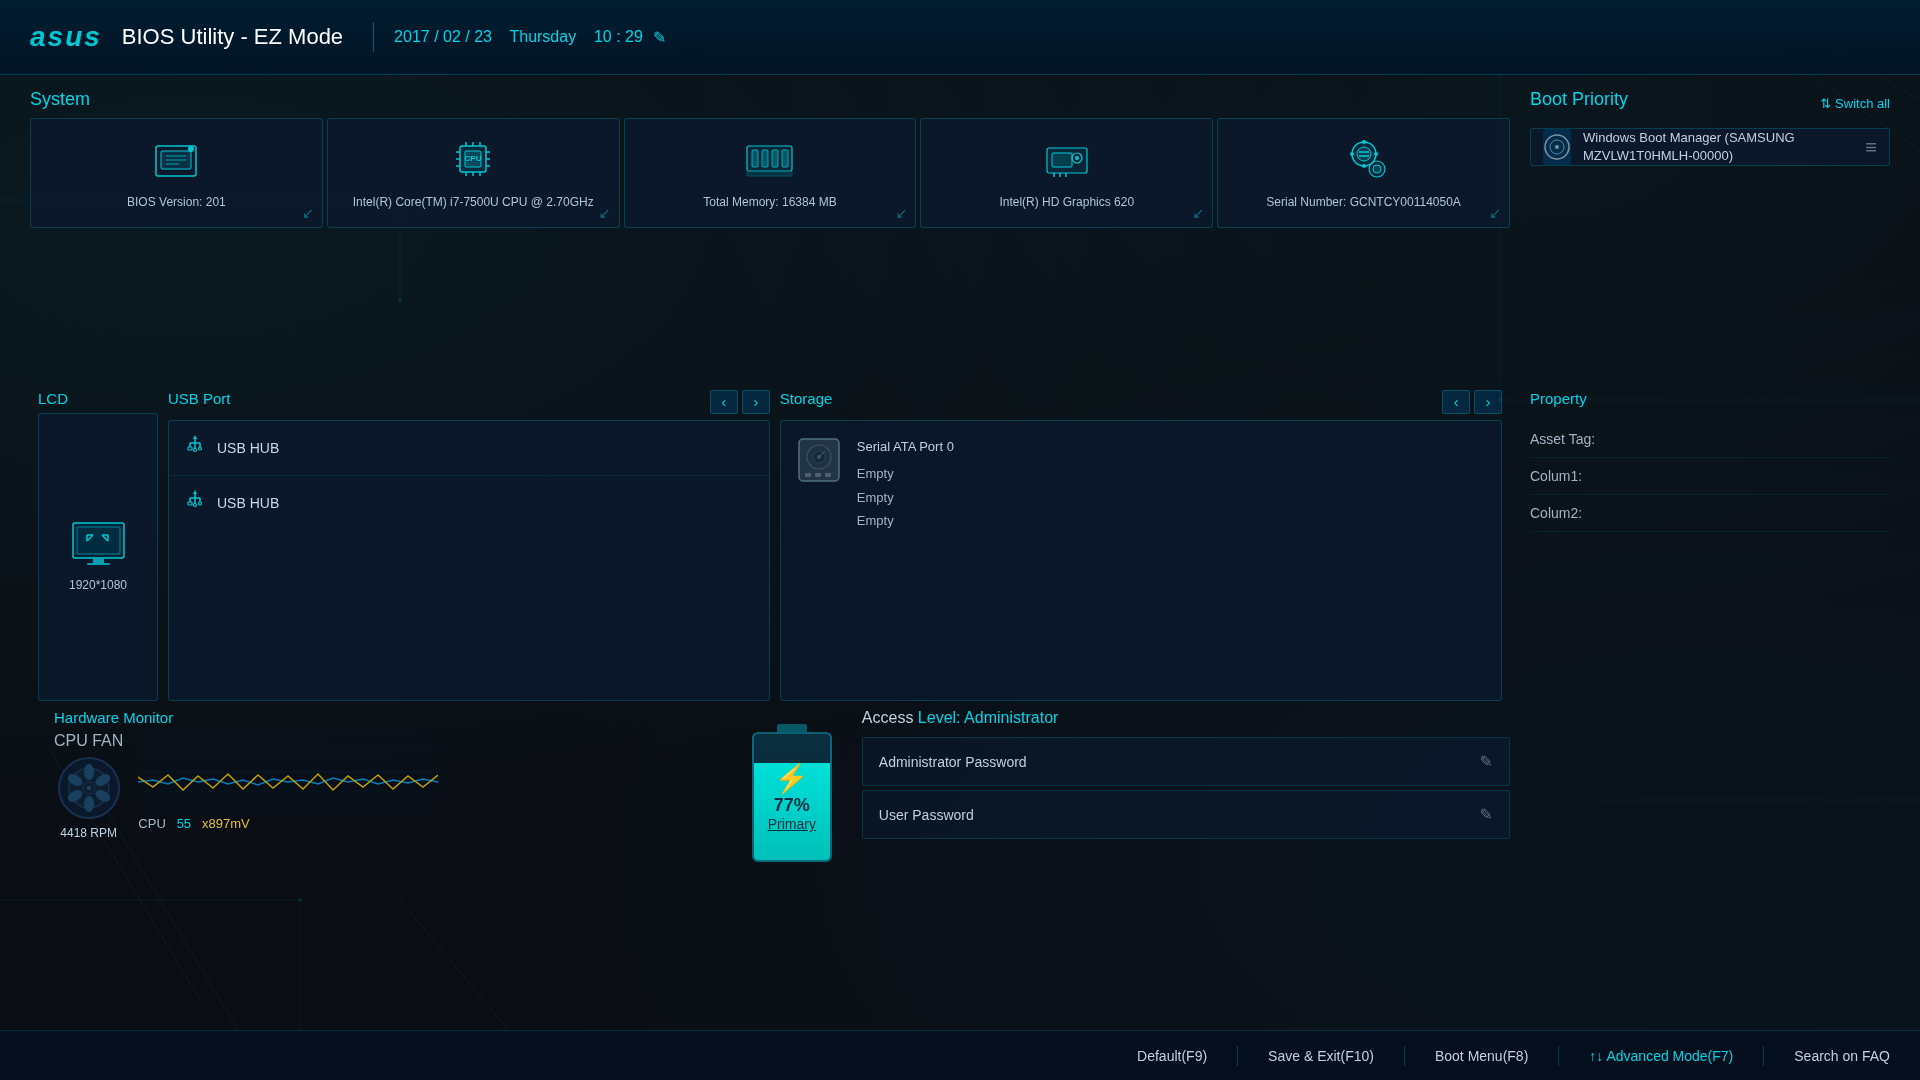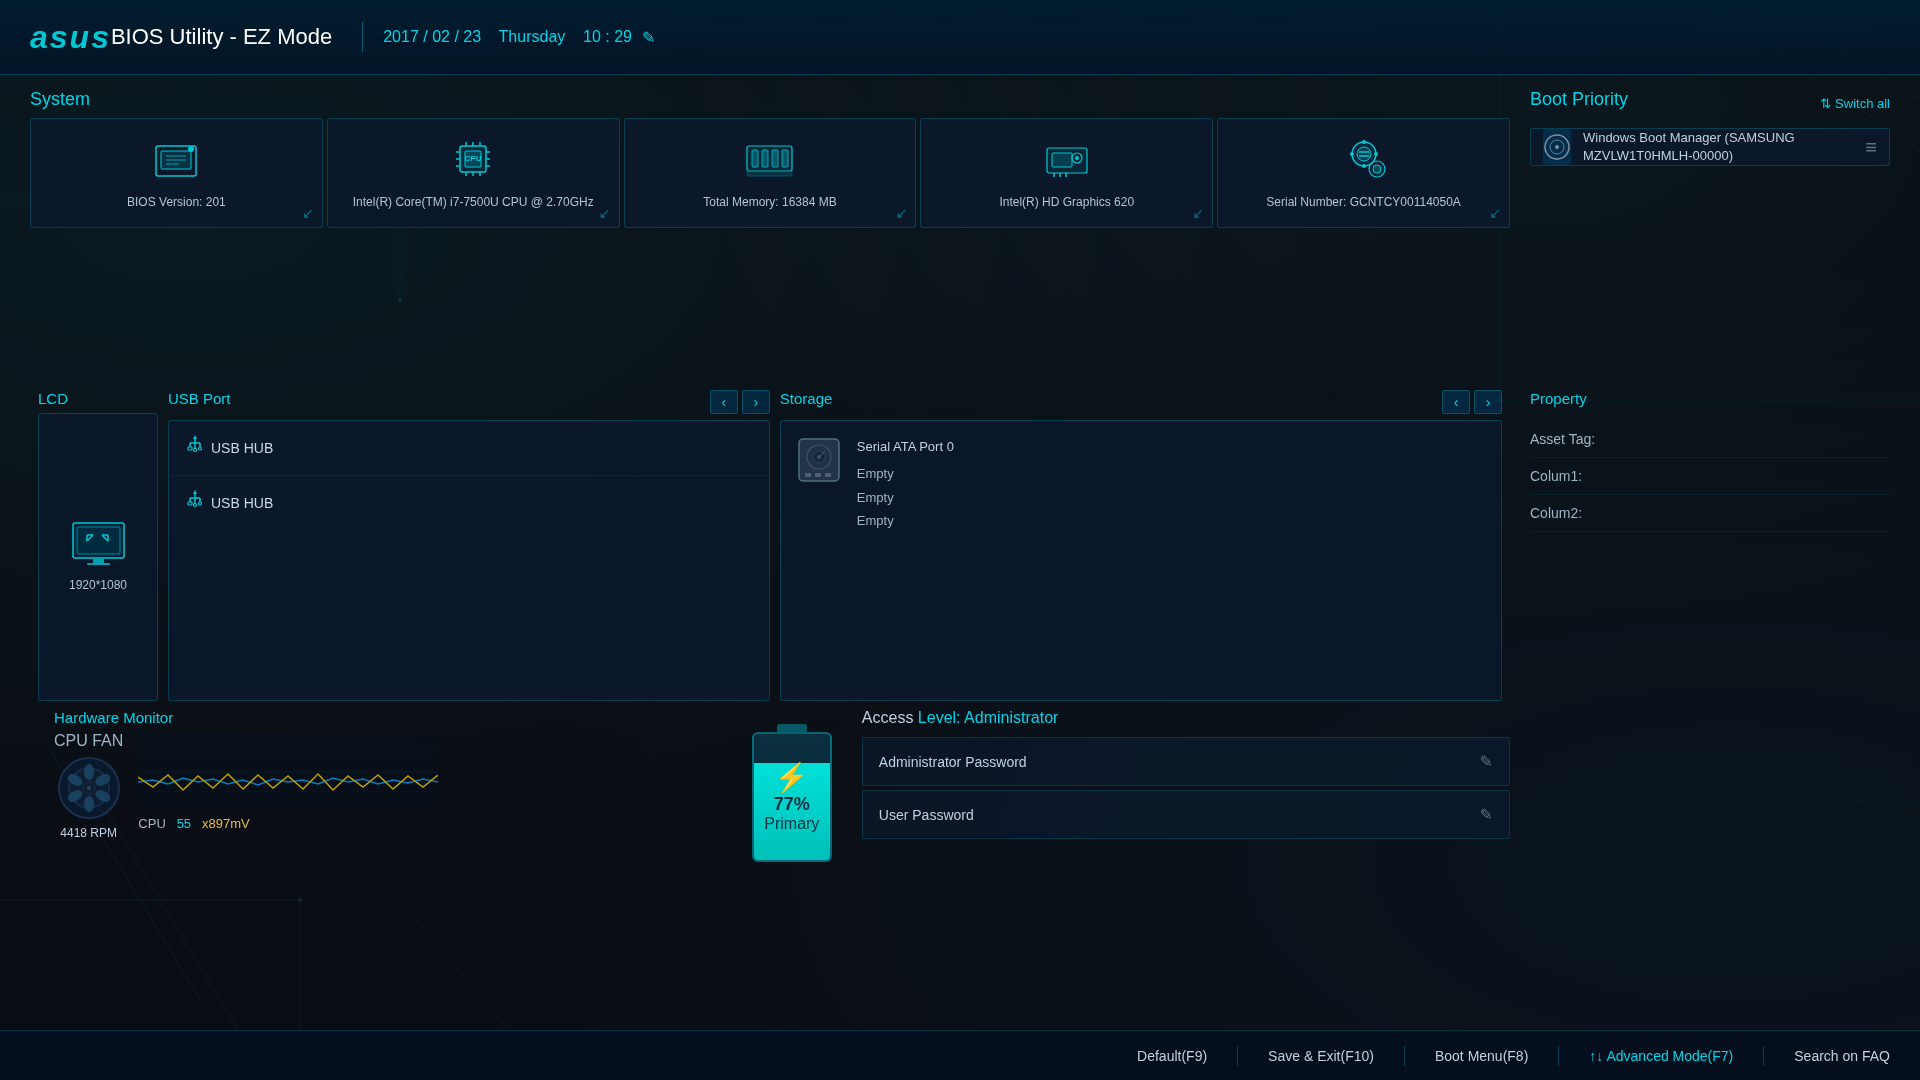--- a/index.html
+++ b/index.html
@@ -47,24 +47,25 @@
       display: flex;
       align-items: center;
       padding: 12px 30px;
       background: linear-gradient(to bottom, rgba(0,30,50,0.9), rgba(0,20,40,0.8));
       border-bottom: 1px solid rgba(0,200,220,0.2);
       height: 75px;
     }
 
     .asus-logo {
       color: #00c8d4;
-      font-size: 32px;
+      font-size: 28px;
       font-weight: 900;
       letter-spacing: 2px;
       font-style: italic;
+      margin-right: 20px;
     }
 
     .header-title {
       color: #ffffff;
       font-size: 22px;
       font-weight: 300;
       margin-right: 30px;
     }
 
     .header-divider {
@@ -202,21 +203,21 @@
     }
 
     .nav-btns {
       display: flex;
       gap: 4px;
     }
 
     .usb-item {
       display: flex;
       align-items: center;
-      gap: 4px;
+      gap: 10px;
       padding: 12px 14px;
       border-bottom: 1px solid rgba(0,180,200,0.1);
     }
 
     .usb-icon {
       color: #00d4e8;
       font-size: 22px;
     }
 
     .storage-info {
@@ -609,21 +610,21 @@
             </div>
           </div>
 
           <div style="position:relative; width:80px; height:130px;">
             <div style="position:absolute; top:-8px; left:50%; transform:translateX(-50%); width:30px; height:8px; background:rgba(0,200,220,0.4); border-radius:2px 2px 0 0;"></div>
             <div style="width:80px; height:130px; background:linear-gradient(to bottom, #0a3040, #0a2030); border:2px solid rgba(0,200,220,0.4); border-radius:6px; overflow:hidden; position:relative;">
               <div style="position:absolute; bottom:0; left:0; right:0; height:77%; background:linear-gradient(to top, #00c0b8, #00e0d8);"></div>
               <div style="position:relative; z-index:1; display:flex; flex-direction:column; align-items:center; justify-content:center; height:100%; color:#003040;">
                 <span style="font-size:28px; display:block;">⚡</span>
                 <span style="font-size:18px; font-weight:700; display:block;">77%</span>
-                <span style="font-size:16px; display:block;">Primary</span>
+                <span style="font-size:14px; display:block;text-decoration:underline;">Primary</span>
               </div>
             </div>
           </div>
         </div>
       </div>
 
       <div style="flex:1.5; padding-left:10px;">
         <div style="margin-bottom:10px;">
           <span style="color:#ffffff; font-size:16px;">
             <span style="color:#c0d0e0;">Access</span>

